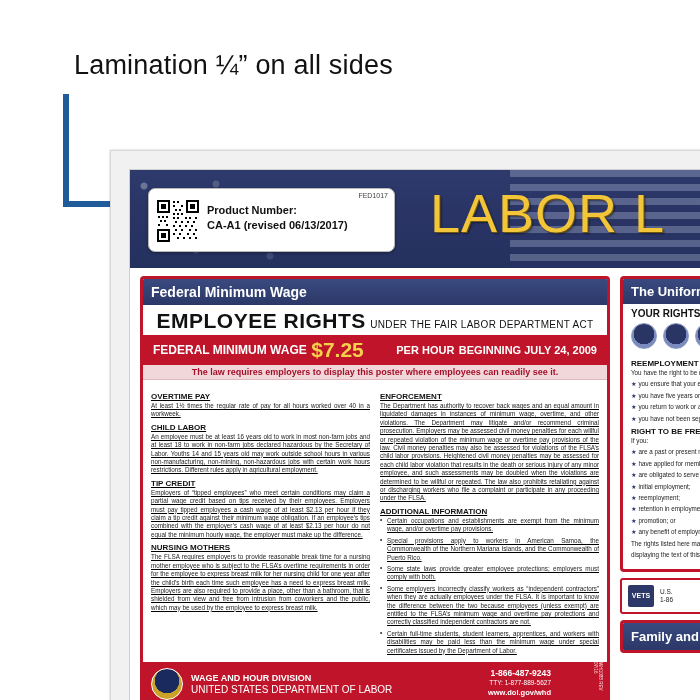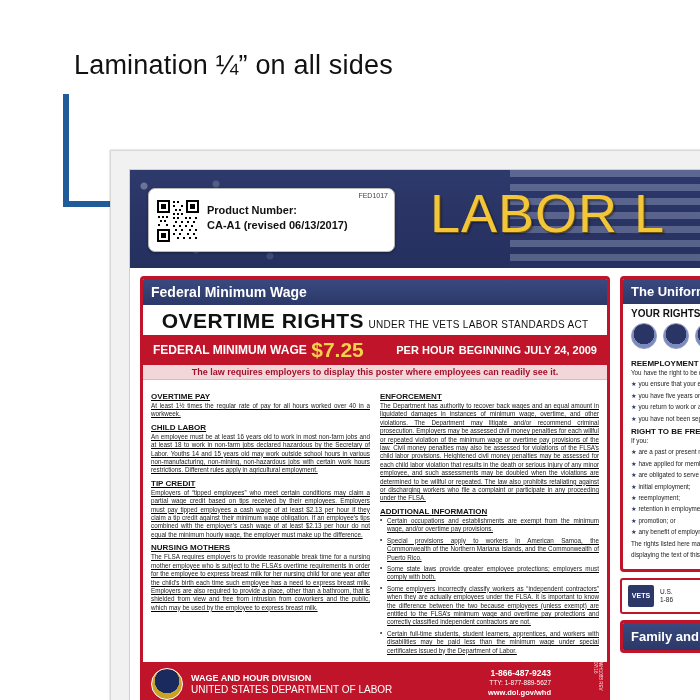--- a/index.html
+++ b/index.html
@@ -254,22 +254,22 @@
       </div>
     </div>
 
     <div class="body">
 
       <div class="colL">
 
         <div class="flsa">
           <div class="flsa-top">Federal Minimum Wage</div>
           <div class="flsa-er">
-            <b>OVERTIME RIGHTS</b>
-            <span>UNDER THE VETS LABOR STANDARDS ACT</span>
+            <b>EMPLOYEE RIGHTS</b>
+            <span>UNDER THE FAIR LABOR DEPARTMENT ACT</span>
           </div>
           <div class="flsa-wage">
             <div class="l">FEDERAL MINIMUM WAGE</div>
             <div class="amt">$7.25</div>
             <div class="per">PER HOUR</div>
             <div class="r">BEGINNING JULY 24, 2009</div>
           </div>
           <div class="flsa-note">The law requires employers to display this poster where employees can readily see it.</div>
 
           <div class="cols">

